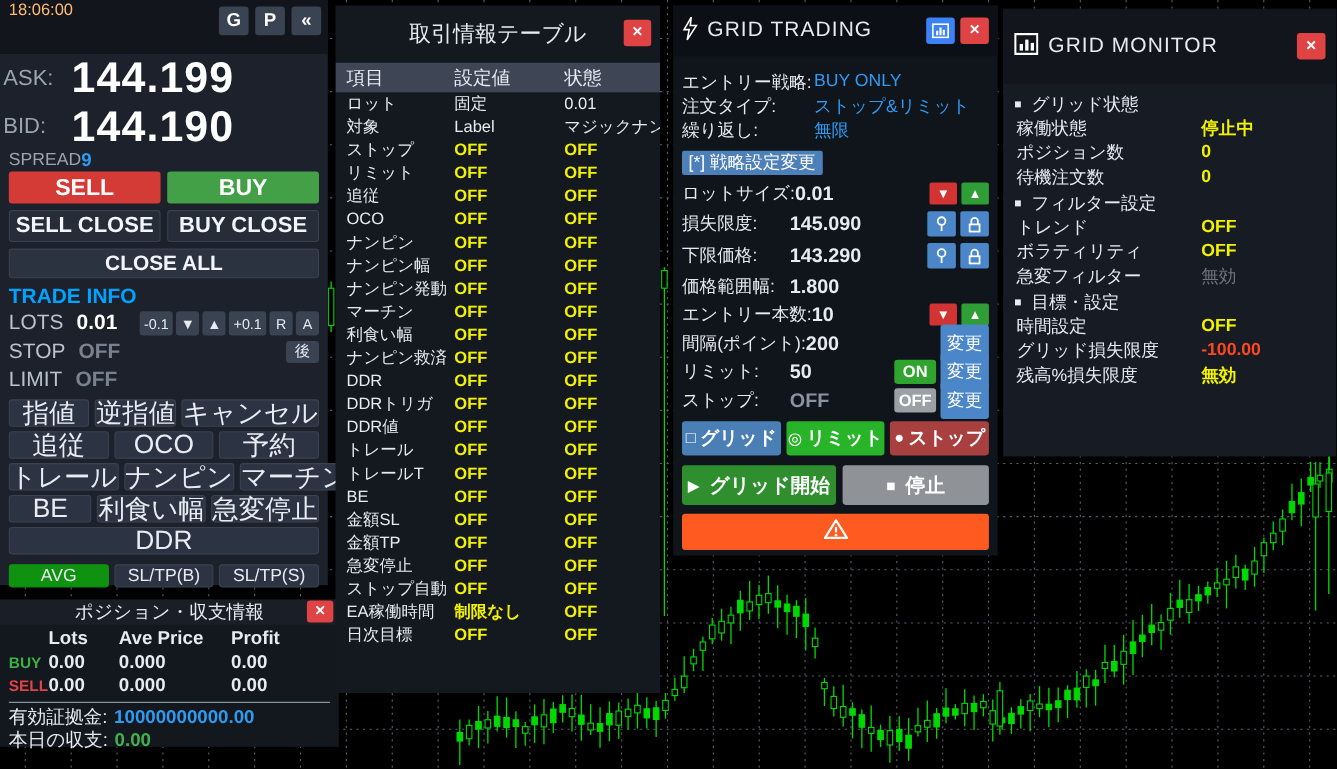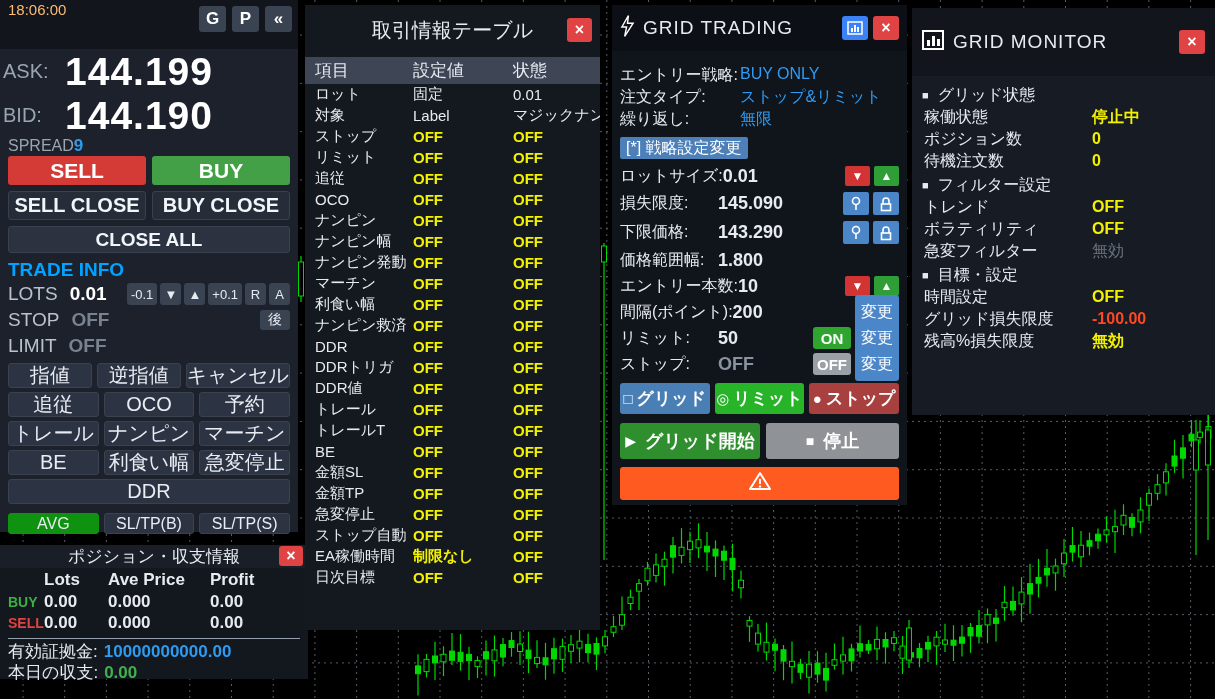--- a/index.html
+++ b/index.html
@@ -34,21 +34,21 @@
   #close-all{background:#2b3240;border:1px solid #39414e;height:27px;font-size:19px;font-weight:bold;margin:6px 8px 0;color:#f2f5f9;}
   .ti-lbl{color:#00a3ff;font-weight:bold;font-size:19px;padding:6px 0 0 8px;height:22px;}
   .info-row{display:flex;align-items:center;padding:0 8px;height:26px;font-size:19px;color:#b9c2ce;}
   .info-val{color:#fff;font-weight:bold;margin-left:12px;font-size:19px;}
   .dim-val{color:#79838f;font-weight:bold;margin-left:12px;font-size:19px;}
   #lot-btns{margin-left:auto;display:flex;gap:3px;align-items:center;}
   .lot-btn{height:22px;background:#3a4352;color:#e7ebf1;font-size:13px;padding:0 4px;min-width:21px;}
   .after-btn{margin-left:auto;width:30px;height:20px;background:#3a4352;font-size:14px;color:#e7ebf1;}
   #order-grid{padding:4px 8px 0;display:flex;flex-direction:column;gap:4px;}
   .og-row{display:flex;gap:5px;}
-  .og-btn{flex:1;height:25px;background:#2c3342;border:1px solid #3a4250;font-size:20px;color:#e9edf3;white-space:nowrap;}
+  .og-btn{flex:1;height:25px;background:#2c3342;border:1px solid #3a4250;font-size:24px;color:#e9edf3;white-space:nowrap;}
   .og-bottom{margin-top:5px;}
   .og-bottom .og-btn{height:21px;font-size:16px;}
   .og-btn.avg{background:#0f9210;border-color:#0f9210;}
 
   
   #pos-panel{left:0;top:545px;width:308px;height:134px;background:#13171e;color:#e7ebf1;}
   .pp-head{height:23px;display:flex;align-items:center;justify-content:center;font-size:17px;position:relative;background:#191e27;}
   .pp-head .x-btn{position:absolute;right:5px;top:1px;width:24px;height:20px;}
   .pp-grid{display:grid;grid-template-columns:36px 64px 102px 1fr;padding:0 8px;font-weight:bold;align-items:center;height:21px;}
   .pp-colhead{font-size:16px;height:22px;margin-top:1px;}

